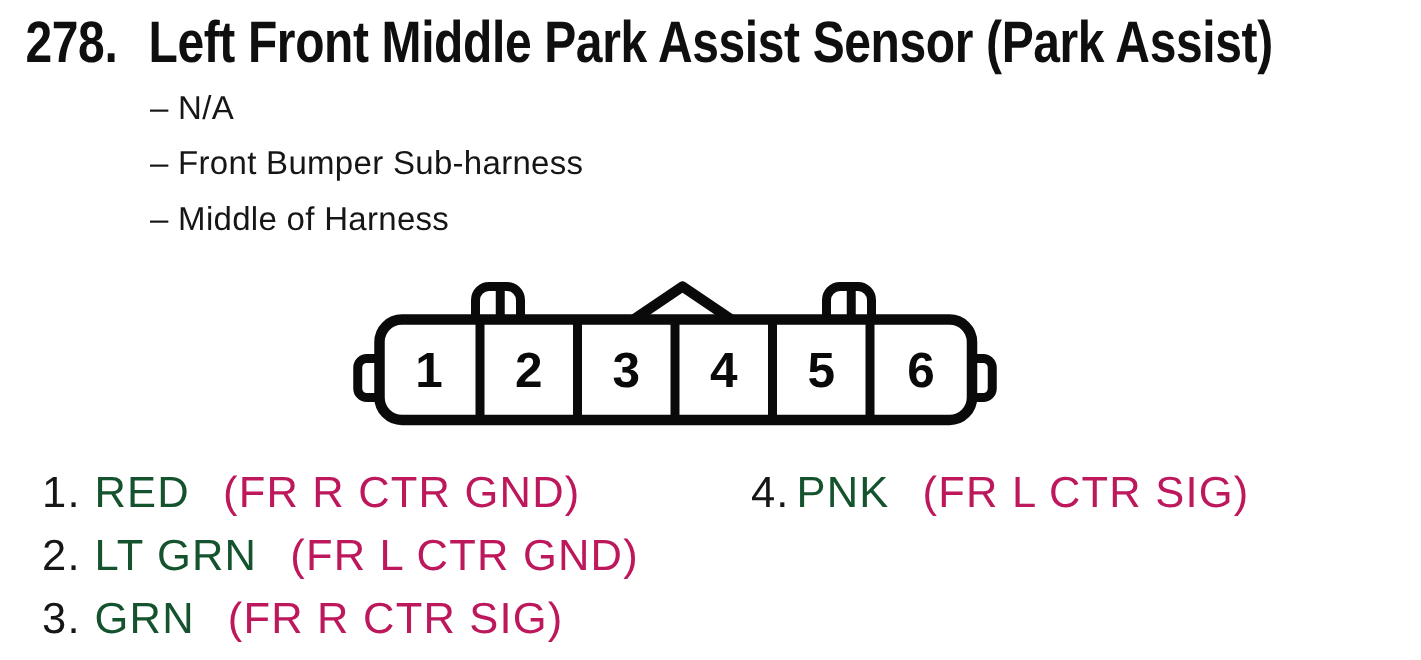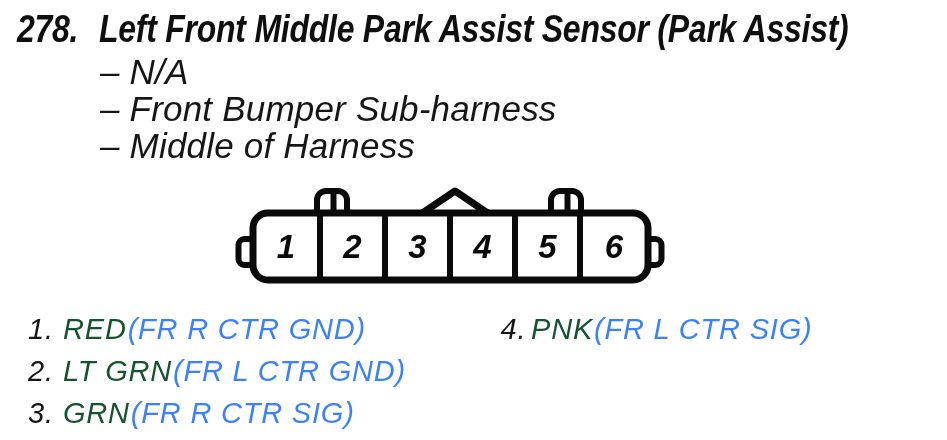--- a/index.html
+++ b/index.html
@@ -4,21 +4,20 @@
 <style>
   html, body { margin: 0; padding: 0; background: #ffffff; }
   .screen {
     position: relative;
     width: 947px;
     height: 440px;
     background: #ffffff;
     overflow: hidden;
     font-family: "Liberation Sans", sans-serif;
     color: #141414;
-    font-style: italic;
   }
   
   .item-number {
     position: absolute;
     left: 17px; top: 7px;
     font-size: 39px;
     font-weight: bold;
     letter-spacing: -0.3px;
     transform: scaleX(0.82);
     transform-origin: 0 0;
@@ -33,21 +32,21 @@
     letter-spacing: -0.3px;
     transform: scaleX(0.82);
     transform-origin: 0 0;
     white-space: nowrap;
     color: #0f0f0f;
   }
   
   .detail-list {
     position: absolute;
     left: 100px; top: 53px;
-    font-size: 35px;
+    font-size: 22px;
     line-height: 37px;
     letter-spacing: 0.2px;
     color: #161616;
     white-space: nowrap;
   }
   
   .connector-wrap {
     position: absolute;
     left: 230px; top: 182px;
     width: 440px; height: 106px;
@@ -59,21 +58,21 @@
     letter-spacing: 0.8px;
     white-space: nowrap;
     color: #161616;
   }
   .pin-num {
     display: inline-block;
     width: 35px;
     color: #161616;
   }
   .wire-color { color: #14532d; }
-  .circuit-label { color: #3b82f6; margin-left: 1px; }
+  .circuit-label { color: #be185d; margin-left: 22px; }
   .col-left  { left: 28px; }
   .col-right { left: 496px; text-align: center; }
   .row-1 { top: 313px; }
   .row-2 { top: 355px; }
   .row-3 { top: 397px; }
 </style>
 </head>
 <body>
 
 <div class="screen">

